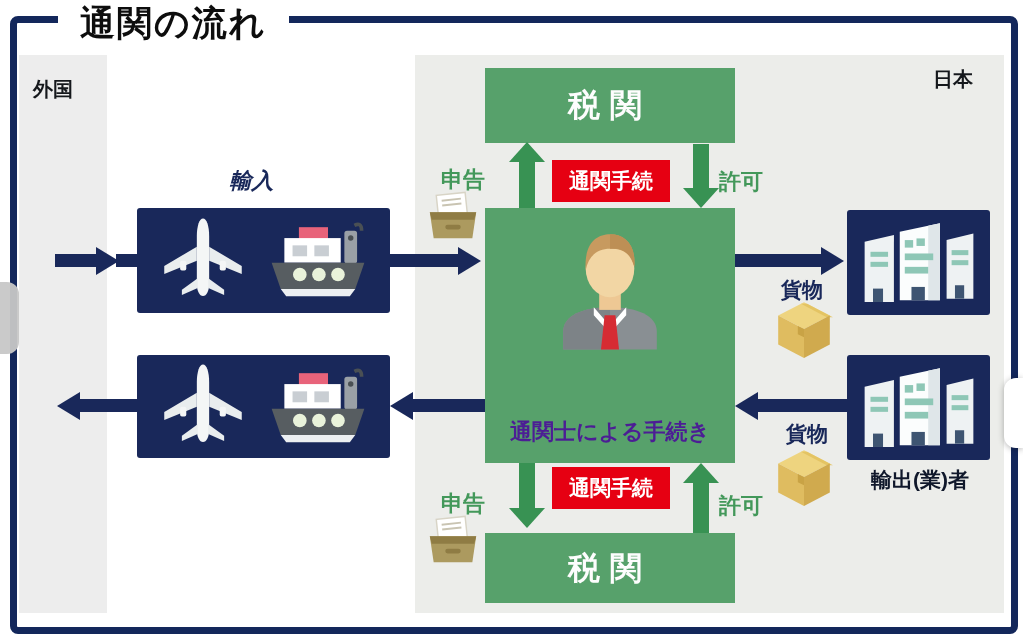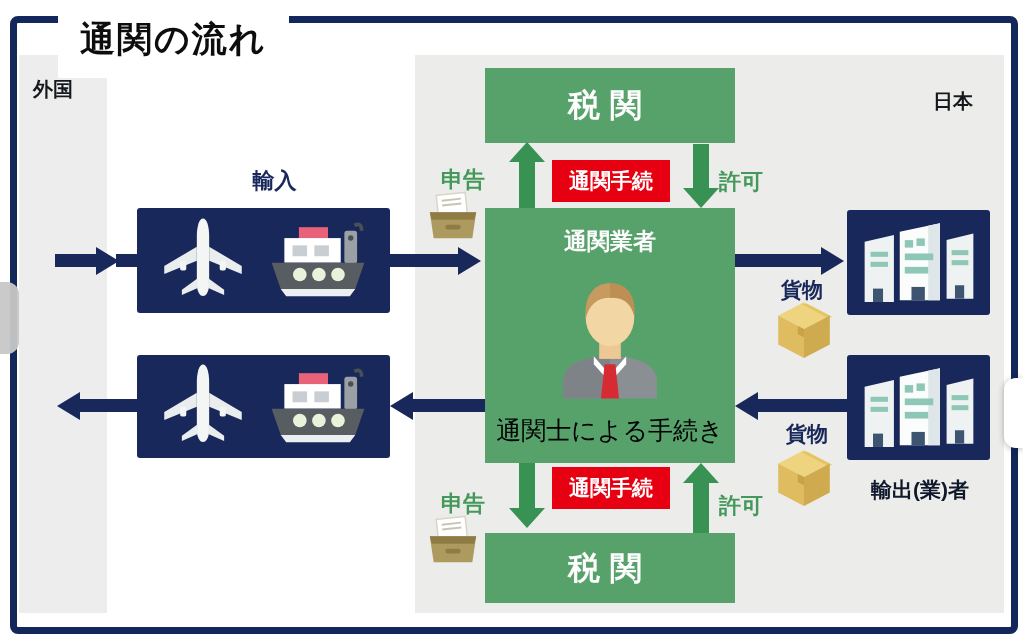--- a/index.html
+++ b/index.html
@@ -1,53 +1,53 @@
 <!DOCTYPE html>
 <html><head>
 <meta charset="utf-8">
 <style>
   html,body{margin:0;padding:0;background:#ffffff;}
   body{font-family:"Liberation Sans","DejaVu Sans",sans-serif;}
   #stage{position:relative;width:1023px;height:637px;background:#ffffff;overflow:hidden;}
   .abs{position:absolute;}
   .frame{border:7px solid #13275b;border-radius:8px;background:transparent;}
   .zone{background:#ededec;}
-  .title{background:#ffffff;color:#0d0d0d;font-weight:800;font-size:35px;line-height:46px;padding:16px 22px;z-index:4;letter-spacing:2px;}
+  .title{background:#ffffff;color:#0d0d0d;font-weight:800;font-size:35px;line-height:46px;padding:0 22px;z-index:4;letter-spacing:2px;}
   .zone-label{font-weight:800;font-size:20px;color:#15181c;z-index:3;}
   .greenbox{background:#57a16b;color:#ffffff;text-align:center;z-index:2;}
   .customs-label{font-weight:800;font-size:32px;letter-spacing:10px;text-indent:10px;color:#fdfdfd;text-align:right;}
   .redbox{background:#e60012;color:#ffffff;font-weight:800;font-size:21px;text-align:center;z-index:3;}
   .glabel{color:#43985a;font-weight:800;font-size:22px;z-index:3;}
   .nlabel{color:#19285a;font-weight:800;font-size:22px;z-index:3;text-align:center;}
   .blabel{color:#10182b;font-weight:800;font-size:21px;z-index:3;text-align:center;}
   .navybox{background:#19285a;border-radius:3px;z-index:2;display:flex;align-items:center;justify-content:space-evenly;}
   .gshaft{background:#389253;z-index:2;}
   .ghead-up{width:0;height:0;border-left:18px solid transparent;border-right:18px solid transparent;border-bottom:20px solid #389253;z-index:2;}
   .ghead-down{width:0;height:0;border-left:18px solid transparent;border-right:18px solid transparent;border-top:20px solid #389253;z-index:2;}
   .nshaft{background:#19285a;height:13px;z-index:1;}
   .nhead-right{width:0;height:0;border-top:14px solid transparent;border-bottom:14px solid transparent;border-left:23px solid #19285a;z-index:1;}
   .nhead-left{width:0;height:0;border-top:14px solid transparent;border-bottom:14px solid transparent;border-right:23px solid #19285a;z-index:1;}
   .broker-title{font-weight:800;font-size:23px;color:#fdfdfd;}
-  .broker-sub{font-weight:400;font-size:25px;color:#000000;}
+  .broker-sub{font-weight:700;font-size:22px;color:#4c1d95;}
   .carousel-prev{background:#c7c7c7;border-radius:0 12px 12px 0;opacity:.95;z-index:6;border:none;}
   .carousel-next{background:#ffffff;border-radius:12px 0 0 12px;box-shadow:0 1px 6px rgba(0,0,0,.3);z-index:6;border:none;}
 </style>
 </head>
 <body>
 
 <div id="stage">
 
   <div class="abs frame" style="left:10px;top:16px;width:994px;height:604px;"></div>
 
   <div class="abs title" style="left:58px;top:0px;">通関の流れ</div>
 
   <div class="abs zone" style="left:19px;top:55px;width:88px;height:558px;background:#ededed;"></div>
   <div class="abs zone" style="left:415px;top:55px;width:589px;height:558px;background:#ecedea;"></div>
   <div class="abs zone-label" style="left:33px;top:76px;">外国</div>
-  <div class="abs zone-label" style="left:933px;top:88px;">日本</div>
+  <div class="abs zone-label" style="left:933px;top:66px;">日本</div>
 
   <div class="abs greenbox" style="left:485px;top:68px;width:250px;height:75px;line-height:75px;">
     <span class="customs-label">税関</span>
   </div>
 
   <div class="abs ghead-up" style="left:509px;top:142px;"></div>
   <div class="abs gshaft" style="left:519px;top:160px;width:16px;height:48px;"></div>
   <div class="abs gshaft" style="left:693px;top:144px;width:16px;height:46px;"></div>
   <div class="abs ghead-down" style="left:683px;top:188px;"></div>
   <div class="abs redbox" style="left:552px;top:160px;width:118px;height:42px;line-height:42px;">通関手続</div>
@@ -61,21 +61,20 @@
         <line x1="20" y1="9" x2="40" y2="9" stroke="#c9c4b2" stroke-width="2"></line>
         <line x1="20" y1="14" x2="40" y2="14" stroke="#c9c4b2" stroke-width="2"></line>
       </g>
       <path d="M6,22 L54,22 L50,49 L10,49 Z" fill="#ac9a5f"></path>
       <path d="M6,22 L54,22 L52,30 L8,30 Z" fill="#8f7c44"></path>
       <rect x="22" y="35" width="16" height="5" rx="2.5" fill="#8f7c44"></rect>
     </svg>
   </div>
 
   <div class="abs greenbox" style="left:485px;top:208px;width:250px;height:255px;">
-    <div class="broker-title" style="margin-top:18px;">通関業者</div>
     <div style="margin-top:6px;">
       <svg width="126" height="136" viewBox="0 0 140 150">
         <path d="M18,150 L18,130 C18,112 40,103 70,103 C100,103 122,112 122,130 L122,150 Z" fill="#898f93"></path>
         <path d="M18,150 L18,130 C18,112 40,103 70,103 L70,150 Z" fill="#7d8387"></path>
         <path d="M52,103 L70,124 L88,103 L88,112 L70,132 L52,112 Z" fill="#ffffff"></path>
         <rect x="58" y="84" width="24" height="22" fill="#eec894"></rect>
         <path d="M64,112 L76,112 L80,150 L60,150 Z" fill="#d62b33"></path>
         <ellipse cx="70" cy="60" rx="27" ry="32" fill="#f2d6a4"></ellipse>
         <path d="M43,62 C41,32 55,22 70,22 C87,22 99,34 97,58 C92,42 84,38 70,38 C56,38 46,46 43,62 Z" fill="#c79a5f"></path>
         <path d="M70,22 C87,22 99,34 97,58 C94,46 88,40 78,38 L70,38 Z" fill="#bd8f55"></path>
@@ -102,21 +101,21 @@
       <path d="M6,22 L54,22 L50,49 L10,49 Z" fill="#ac9a5f"></path>
       <path d="M6,22 L54,22 L52,30 L8,30 Z" fill="#8f7c44"></path>
       <rect x="22" y="35" width="16" height="5" rx="2.5" fill="#8f7c44"></rect>
     </svg>
   </div>
 
   <div class="abs greenbox" style="left:485px;top:533px;width:250px;height:70px;line-height:70px;">
     <span class="customs-label">税関</span>
   </div>
 
-  <div class="abs nlabel" style="left:148px;top:166px;width:253px;">輸入</div>
+  <div class="abs nlabel" style="left:125px;top:166px;width:253px;font-style:italic;">輸入</div>
   <div class="abs navybox" style="left:137px;top:208px;width:253px;height:105px;">
     <span>
       <svg width="88" height="88" viewBox="0 0 100 100">
         <path d="M50,4 C46,4 43,12 43,24 L43,78 C43,86 46,92 50,92 C54,92 57,86 57,78 L57,24 C57,12 54,4 50,4 Z" fill="#f4f6f6"></path>
         <path d="M43,36 L6,58 L6,67 L43,52 Z" fill="#e9edee"></path>
         <path d="M57,36 L94,58 L94,67 L57,52 Z" fill="#e9edee"></path>
         <path d="M44,72 L26,85 L26,91 L44,83 Z" fill="#e9edee"></path>
         <path d="M56,72 L74,85 L74,91 L56,83 Z" fill="#e9edee"></path>
         <rect x="24" y="52" width="7" height="11" rx="2" fill="#f4f6f6"></rect>
         <rect x="69" y="52" width="7" height="11" rx="2" fill="#f4f6f6"></rect>
@@ -231,21 +230,21 @@
         <rect x="58" y="46" width="34" height="8" fill="#8ec7b6"></rect>
         <rect x="58" y="62" width="28" height="8" fill="#8ec7b6"></rect>
         <rect x="66" y="86" width="16" height="16" fill="#3e5572"></rect>
         <path d="M108,30 L140,22 L140,100 L108,100 Z" fill="#eef2f3"></path>
         <rect x="114" y="42" width="20" height="6" fill="#8ec7b6"></rect>
         <rect x="114" y="54" width="20" height="6" fill="#8ec7b6"></rect>
         <rect x="118" y="84" width="11" height="16" fill="#3e5572"></rect>
       </svg>
     </span>
   </div>
-  <div class="abs blabel" style="left:840px;top:466px;width:160px;margin-top:10px;">輸出(業)者</div>
+  <div class="abs blabel" style="left:840px;top:466px;width:160px;">輸出(業)者</div>
   <div class="abs blabel" style="left:786px;top:420px;color:#19285a;">貨物</div>
   <div class="abs" style="left:773px;top:444px;z-index:3;">
     <svg width="62" height="64" viewBox="0 0 60 62">
       <path d="M30,6 L55,19 L30,32 L5,19 Z" fill="#eed47f"></path>
       <path d="M27,7.5 L33,7.5 L58,20.5 L52,20.5 Z" fill="#e2c261" opacity="0.9"></path>
       <path d="M5,19 L30,32 L30,60 L5,47 Z" fill="#dfbc60"></path>
       <path d="M55,19 L30,32 L30,60 L55,47 Z" fill="#d0aa4e"></path>
       <path d="M30,32 L30,40 L24,37 L24,29 Z" fill="#c9a345"></path>
     </svg>
   </div>

